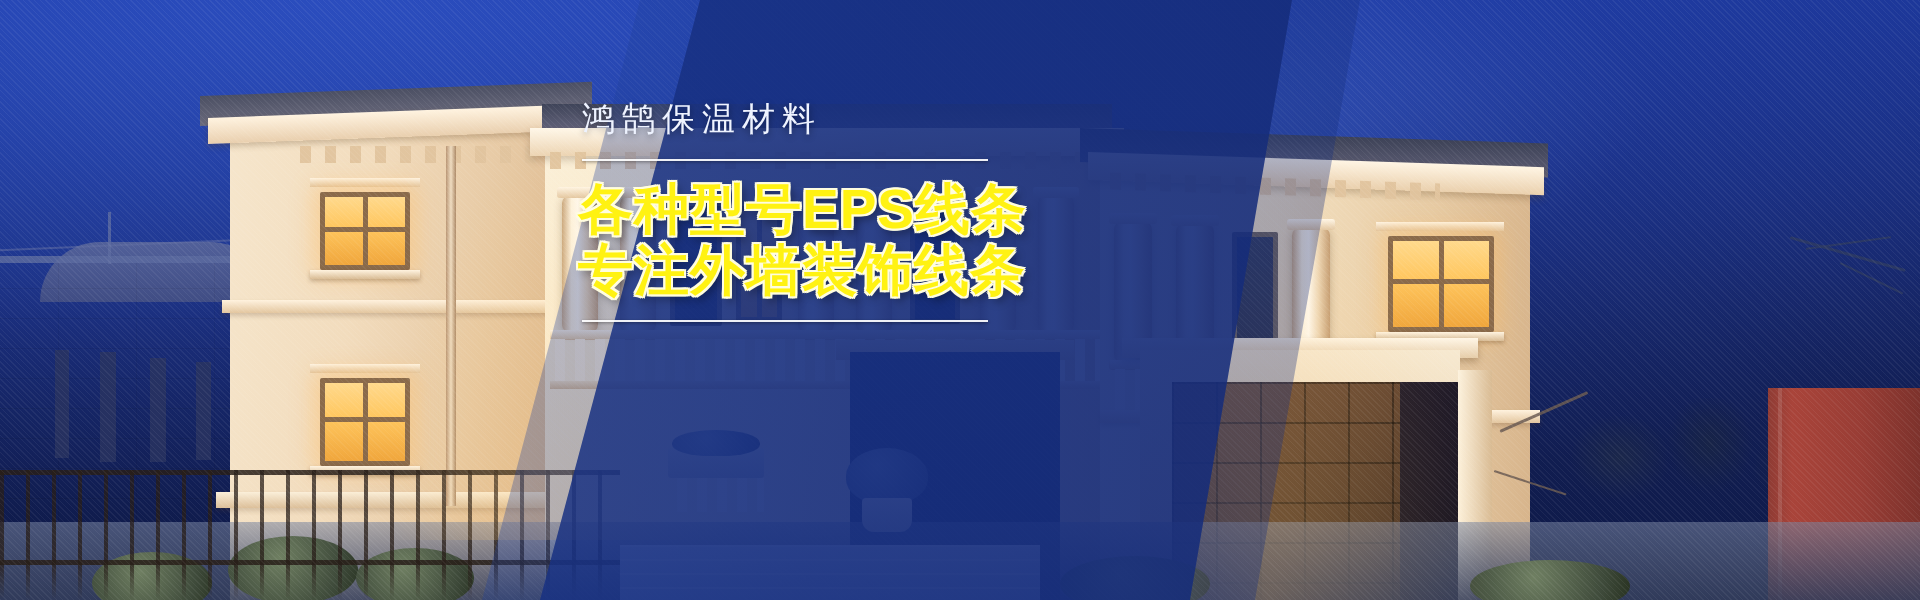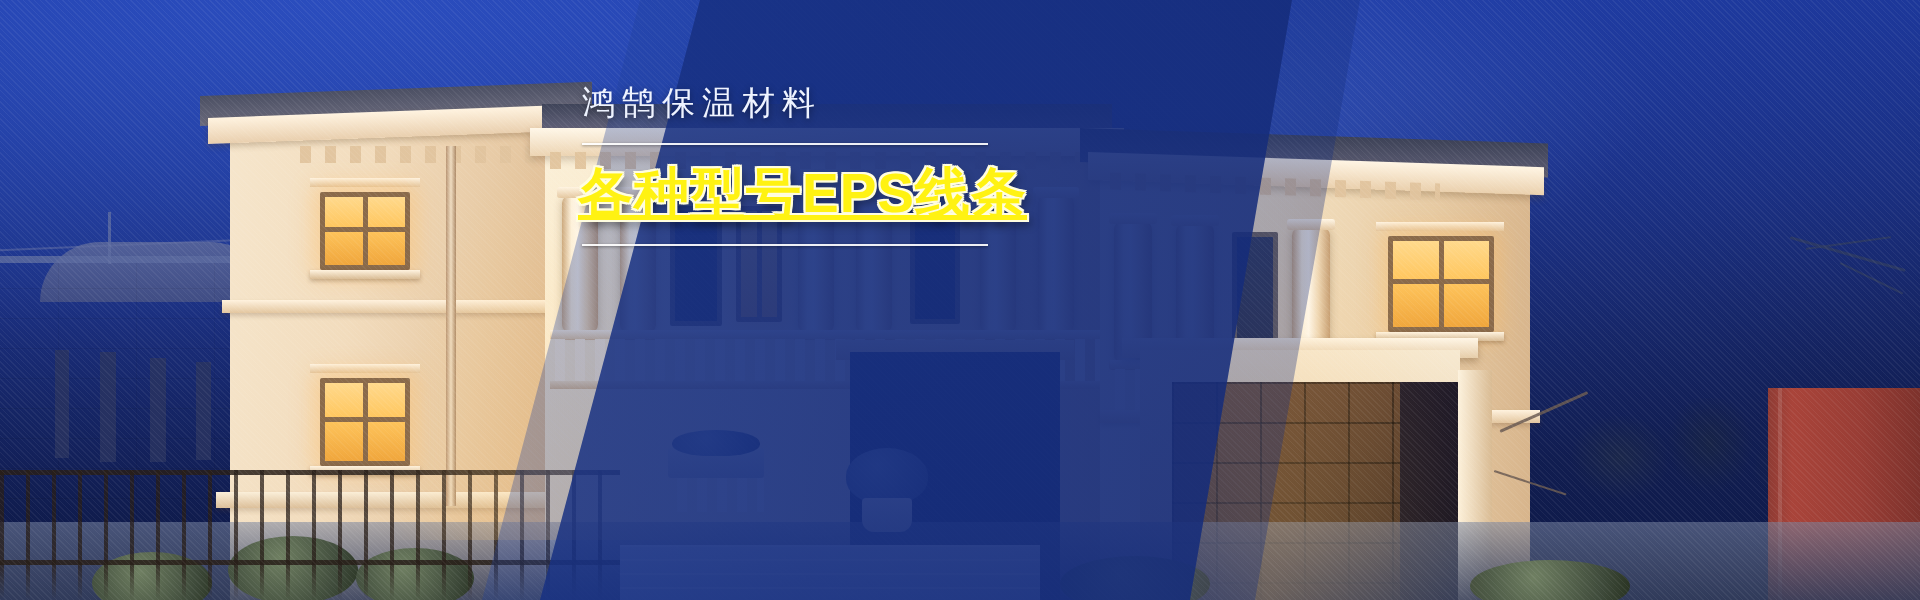--- a/index.html
+++ b/index.html
@@ -204,40 +204,40 @@
     background:linear-gradient(100deg, rgba(26,54,140,.80) 0%, rgba(22,46,126,.86) 45%, rgba(19,40,116,.88) 100%);
     -webkit-clip-path:polygon(700px 0, 1292px 0, 1190px 600px, 540px 600px);
     clip-path:polygon(700px 0, 1292px 0, 1190px 600px, 540px 600px);}
   .overlay-soft{position:absolute;left:0;top:0;width:1920px;height:600px;
     pointer-events:none;
     background:linear-gradient(100deg, rgba(40,80,180,.30), rgba(16,34,104,.36));
     -webkit-clip-path:polygon(640px 0, 1360px 0, 1255px 600px, 482px 600px);
     clip-path:polygon(640px 0, 1360px 0, 1255px 600px, 482px 600px);}
 
   
-  .copy{position:absolute;left:560px;top:86px;width:480px;z-index:40;}
+  .copy{position:absolute;left:560px;top:102px;width:480px;z-index:40;}
 
   .brand{
     color:#eef3ff;font-size:33px;letter-spacing:7px;line-height:1;
     font-weight:400;text-shadow:0 2px 7px rgba(0,0,0,.45);
     padding-left:22px;
   }
   .rule{height:2px;background:rgba(255,255,255,.92);margin:24px 0 18px 22px;width:406px;
     box-shadow:0 1px 3px rgba(0,0,0,.4);}
   .rule.low{margin:20px 0 20px 22px;width:406px;}
 
   .headline{
     color:#fff212;font-weight:bold;font-size:55px;line-height:1.10;
     letter-spacing:1px;padding-left:18px;
     text-shadow:
       2px 0 0 #fffde0, -2px 0 0 #fffde0, 0 2px 0 #fffde0, 0 -2px 0 #fffde0,
       2px 2px 0 #fffde0, -2px 2px 0 #fffde0, 2px -2px 0 #fffde0, -2px -2px 0 #fffde0,
       4px 5px 9px rgba(0,0,0,.40);
   }
-  .headline .ln{display:block;white-space:nowrap;text-decoration:underline;}
+  .headline .ln{display:block;white-space:nowrap;}
 
   .tagline{
     color:#f4f8ff;font-size:29px;letter-spacing:2px;line-height:1;
     padding-left:34px;text-shadow:0 2px 6px rgba(0,0,0,.45);white-space:nowrap;
   }
 </style>
 </head>
 <body>
 
 <div id="banner">
@@ -375,19 +375,20 @@
   <div class="overlay-panel"></div>
 
   <div class="copy">
 
     <div class="brand">鸿鹄保温材料</div>
 
     <div class="rule"></div>
 
     <div class="headline">
       <span class="ln">各种型号EPS线条</span>
+      <span class="ln">专注外墙装饰线条</span>
     </div>
 
     <div class="rule low"></div>
 
   </div>
 
 </div>
 
 </body></html>

